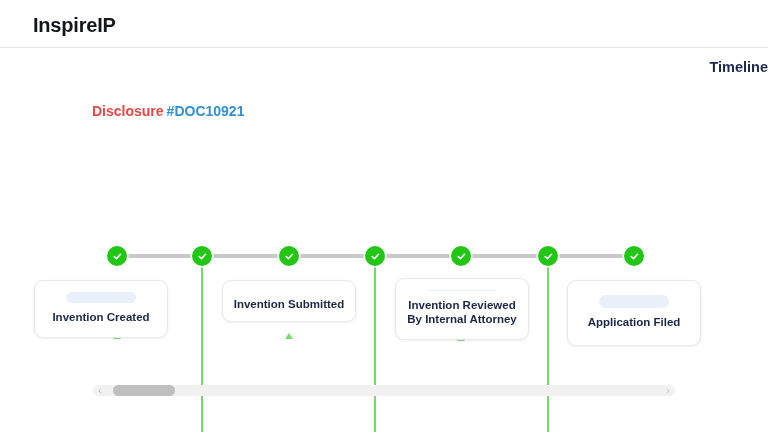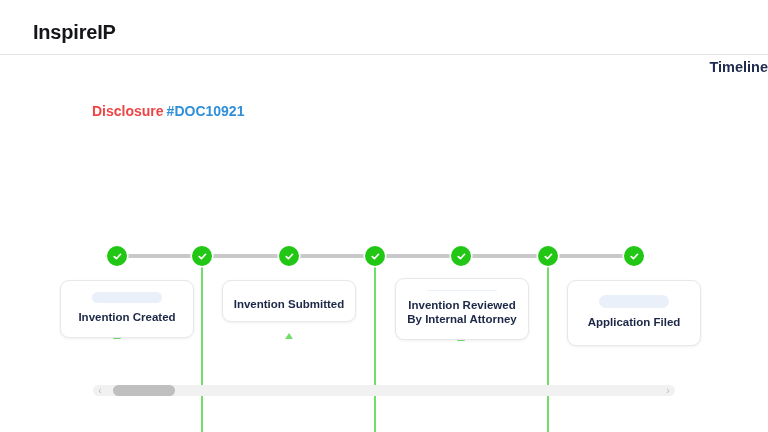--- a/index.html
+++ b/index.html
@@ -11,21 +11,21 @@
   }
   #app {
     position: relative;
     width: 768px; height: 432px;
     background: #ffffff;
   }
 
   
   .app-header {
     position: absolute;
-    left: 0; top: 11px;
+    left: 0; top: 4px;
     width: 768px; height: 44px;
     background: #ffffff;
     border-bottom: 1px solid #e3e5e8;
     display: flex;
     align-items: center;
   }
   .brand {
     margin-left: 33px;
     font-size: 20px;
     font-weight: bold;
@@ -231,21 +231,21 @@
           <span class="arrow"></span>
         </div>
         <div class="connector up" style="left: 634px; top: 208px; height: 0px;">
           <span class="arrow"></span>
         </div>
         <div class="connector down" style="left: 202px; top: 126px; height: 179px;"></div>
         <div class="connector down" style="left: 375px; top: 126px; height: 179px;"></div>
         <div class="connector down" style="left: 548px; top: 126px; height: 179px;"></div>
       </div>
     <div id="cards-layer">
-        <div class="card" style="left: 60px; top: 150px; width: 134px; height: 58px;">
+        <div class="card" style="left: 34px; top: 150px; width: 134px; height: 58px;">
           <div class="skeleton-bar"></div>
           <div class="card-label">Invention Created</div>
         </div>
         <div class="card" style="left: 222px; top: 150px; width: 134px; height: 42px;">
           <div class="skeleton-bar"></div>
           <div class="card-label">Invention Submitted</div>
         </div>
         <div class="card" style="left: 395px; top: 148px; width: 134px; height: 62px;">
           <div class="skeleton-bar"></div>
           <div class="card-label">Invention Reviewed

